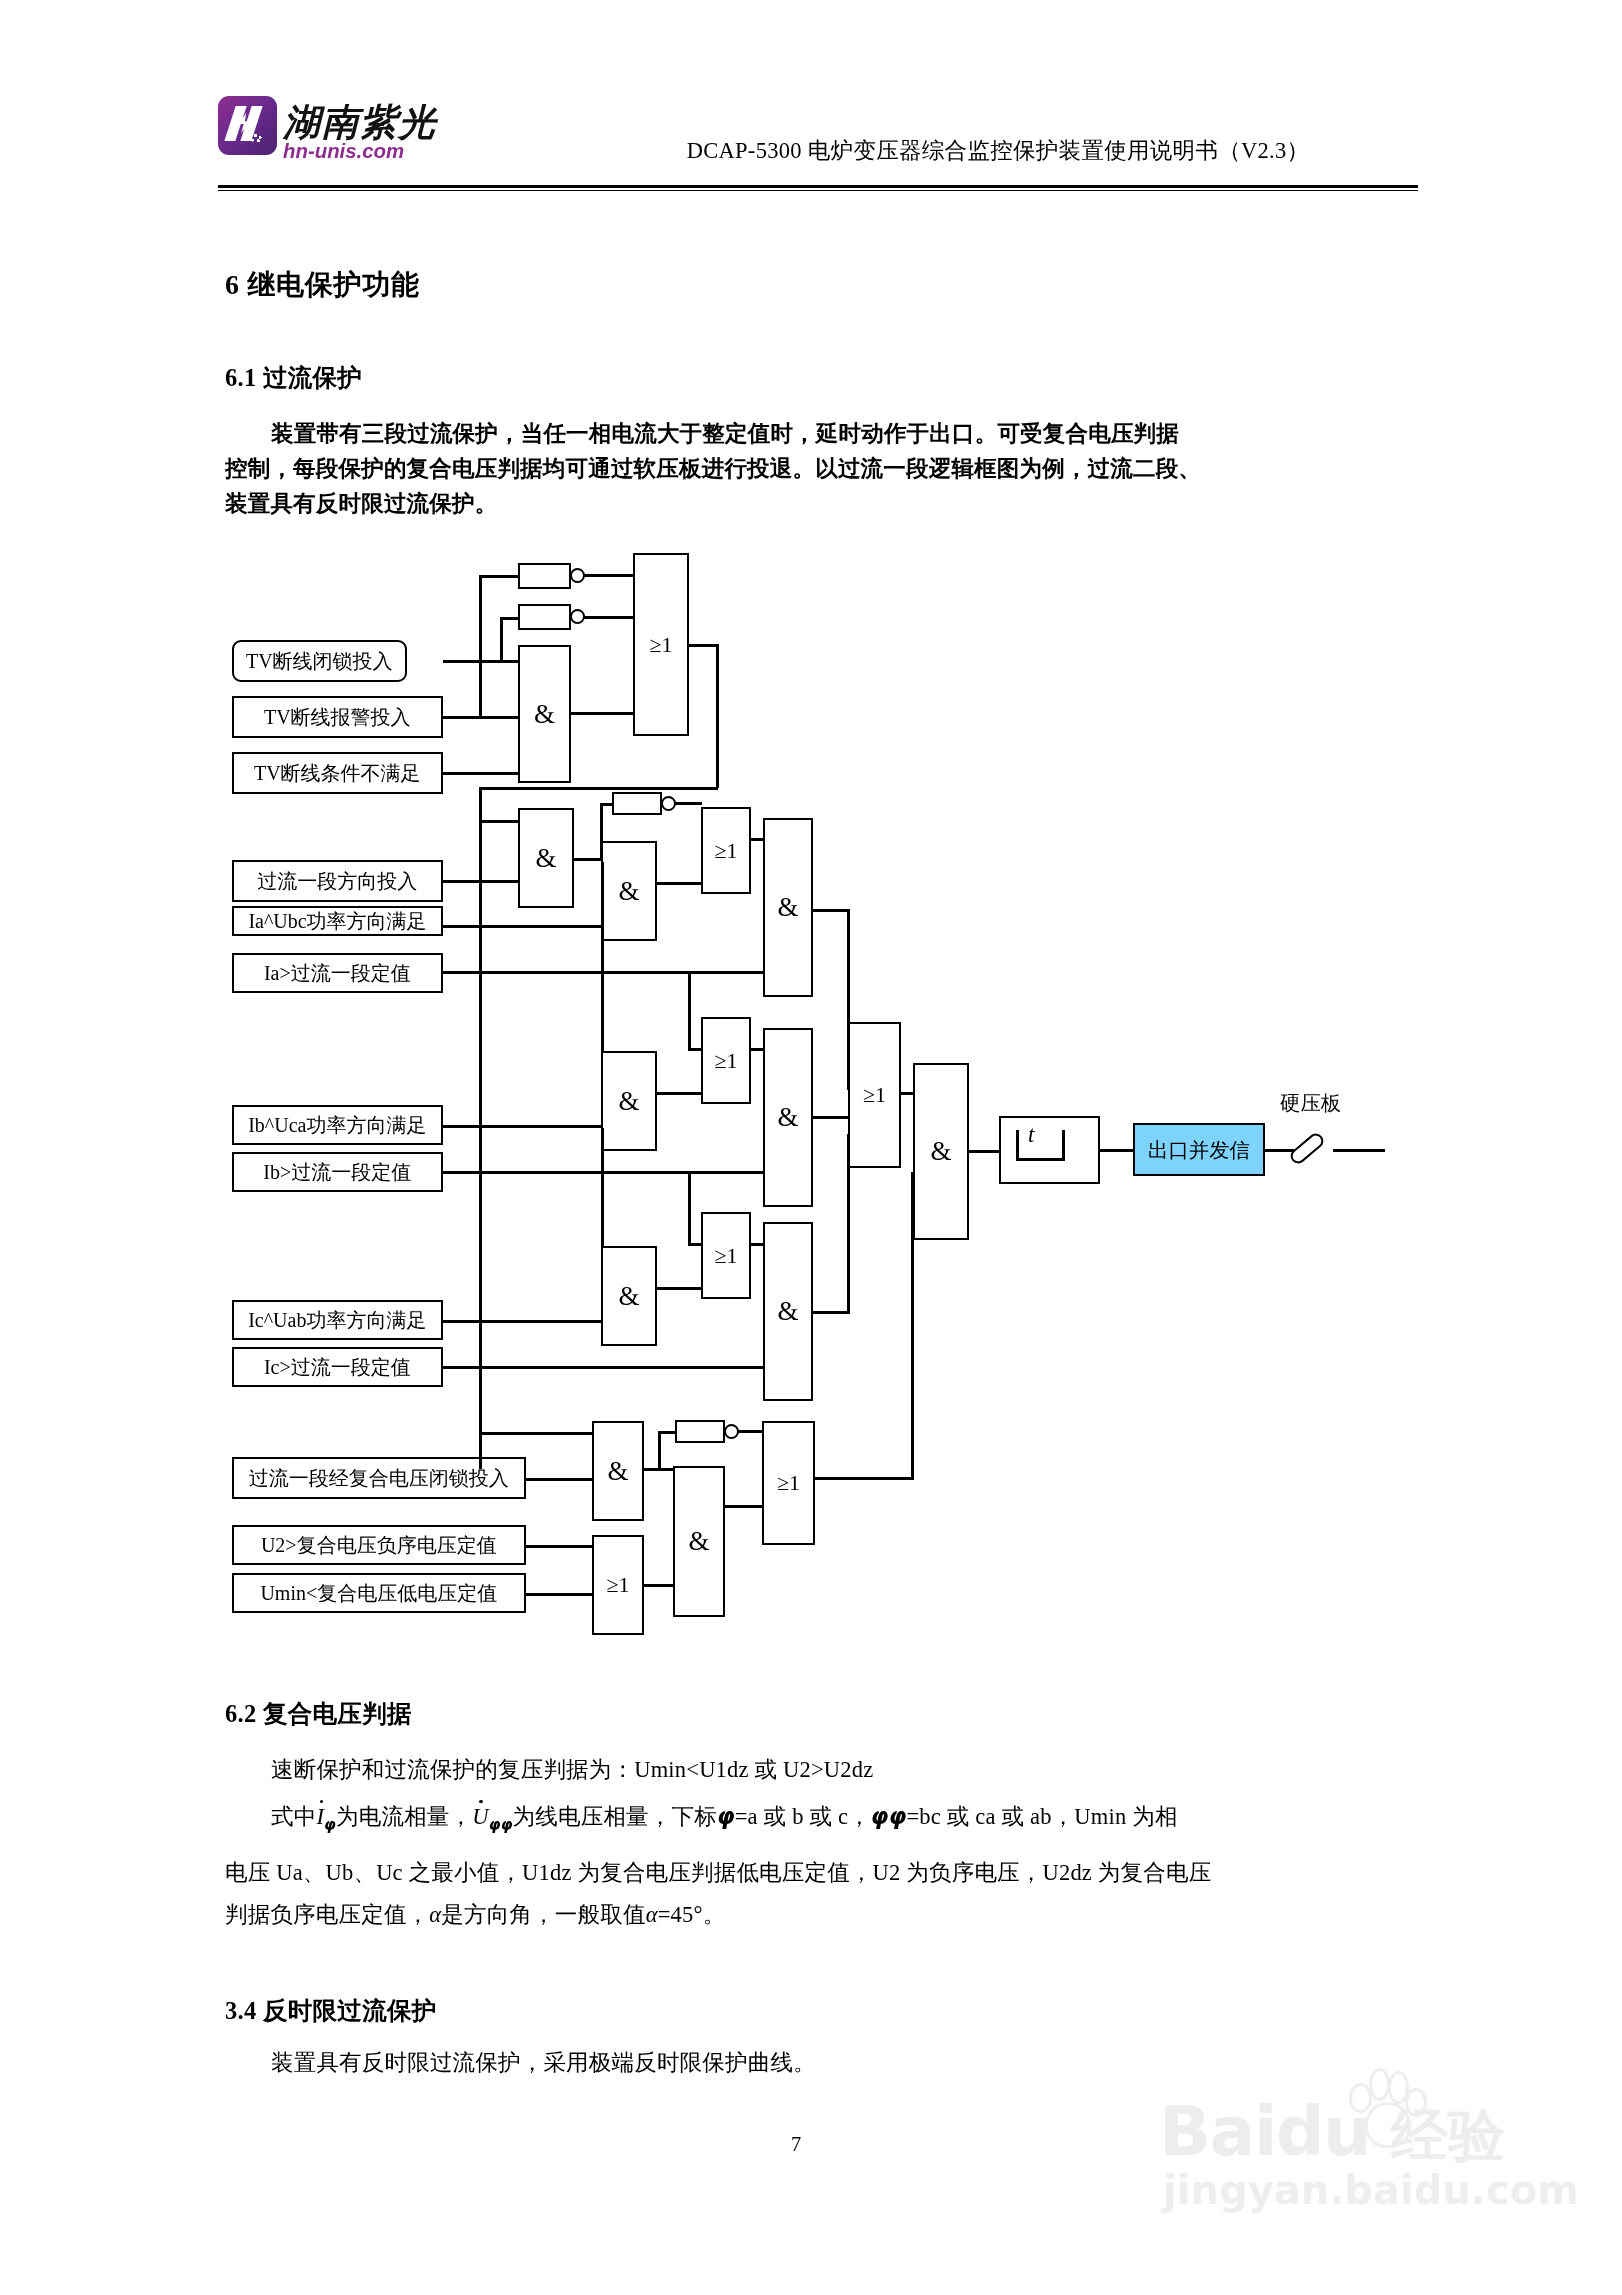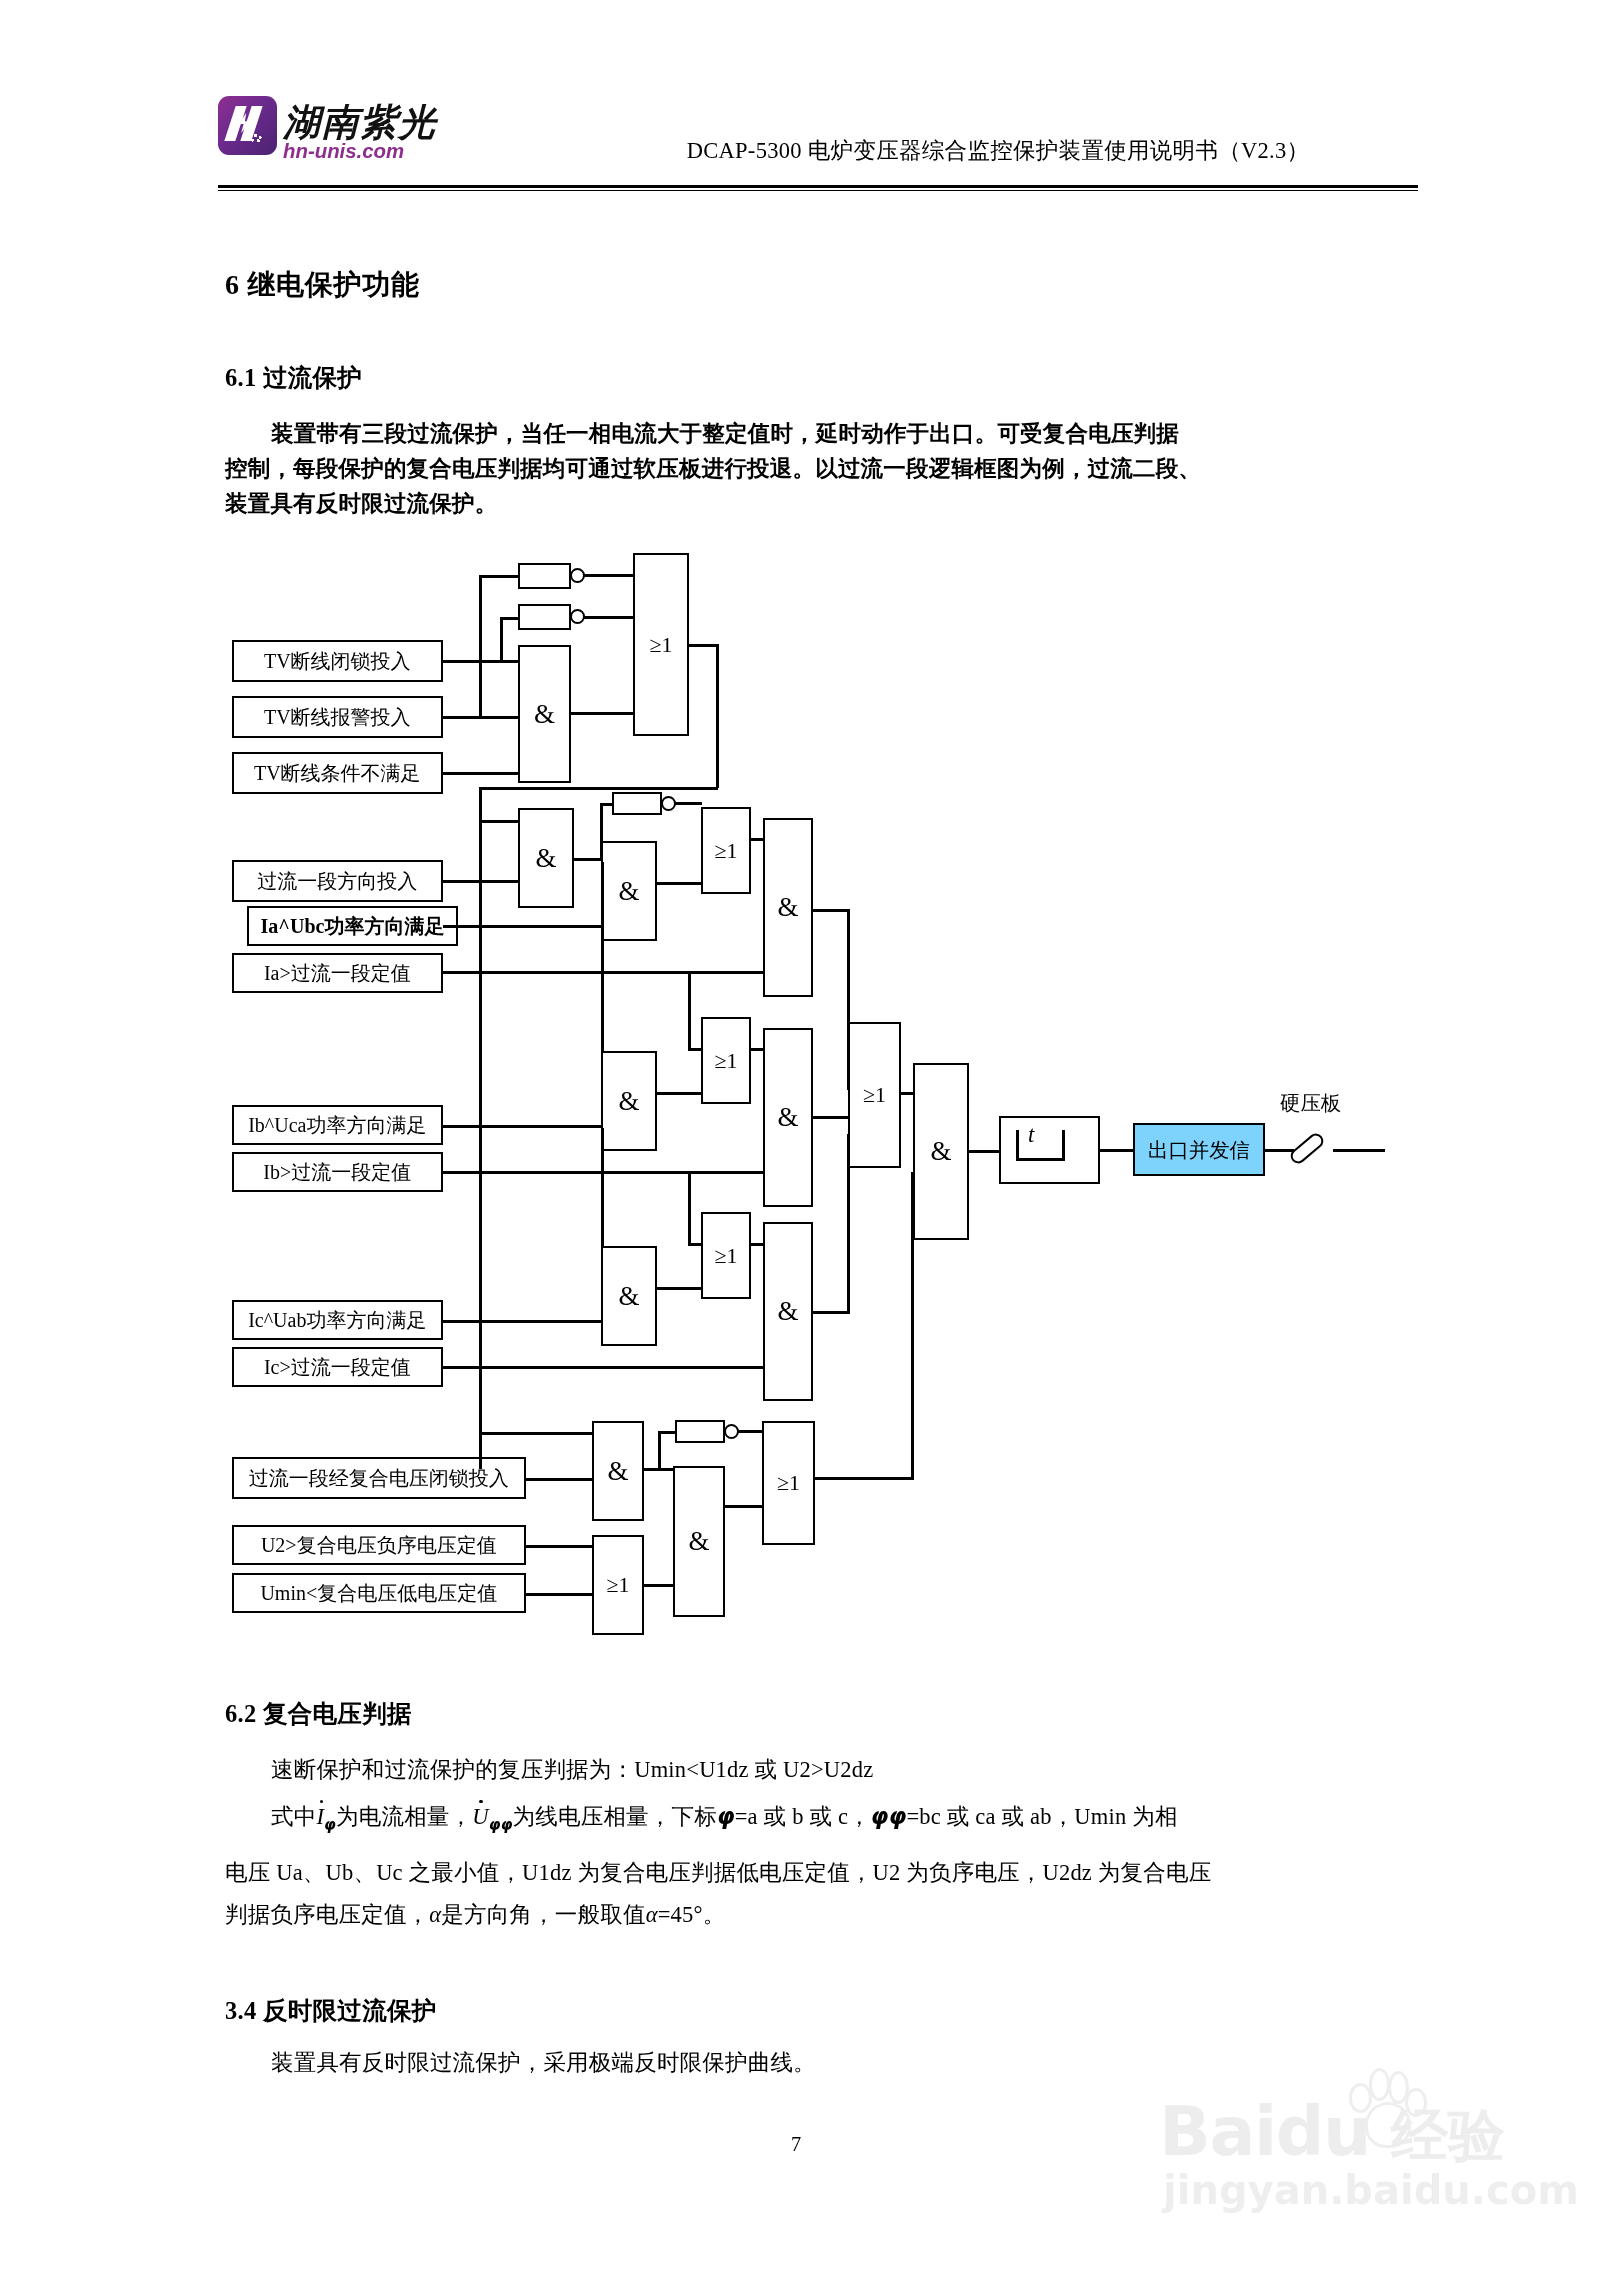--- a/index.html
+++ b/index.html
@@ -127,26 +127,26 @@
 
   <div class="h2" style="left:225px;top:361px;">6.1  过流保护</div>
   <div class="p" style="left:225px;top:416px;width:1200px;font-weight:bold;">
     <span style="display:block;text-indent:46px;">装置带有三段过流保护，当任一相电流大于整定值时，延时动作于出口。可受复合电压判据</span>
     <span style="display:block;">控制，每段保护的复合电压判据均可通过软压板进行投退。以过流一段逻辑框图为例，过流二段、</span>
     <span style="display:block;">装置具有反时限过流保护。</span>
   </div>
 
   <div class="diagram">
 
-    <div class="lbl" style="left:6.8px;top:95px;width:211px;height:42px;">TV断线闭锁投入</div>
+    <div class="lbl" style="left:6.8px;top:95px;width:175px;height:42px;border-radius:9px;">TV断线闭锁投入</div>
     <div class="lbl" style="left:6.8px;top:151px;width:211px;height:42px;">TV断线报警投入</div>
     <div class="lbl" style="left:6.8px;top:207px;width:211px;height:42px;">TV断线条件不满足</div>
 
     <div class="lbl" style="left:6.8px;top:315px;width:211px;height:42px;text-align:right;">过流一段方向投入</div>
-    <div class="lbl" style="left:22px;top:361px;width:211px;height:40px;font-weight:bold;">Ia^Ubc功率方向满足</div>
+    <div class="lbl" style="left:7px;top:361px;width:211px;height:30px;">Ia^Ubc功率方向满足</div>
     <div class="lbl" style="left:6.8px;top:408px;width:211px;height:40px;">Ia&gt;过流一段定值</div>
 
     <div class="lbl" style="left:6.8px;top:560px;width:211px;height:40px;">Ib^Uca功率方向满足</div>
     <div class="lbl" style="left:6.8px;top:607px;width:211px;height:40px;">Ib&gt;过流一段定值</div>
 
     <div class="lbl" style="left:6.8px;top:755px;width:211px;height:40px;">Ic^Uab功率方向满足</div>
     <div class="lbl" style="left:6.8px;top:802px;width:211px;height:40px;">Ic&gt;过流一段定值</div>
 
     <div class="lbl" style="left:6.8px;top:912px;width:294px;height:42px;">过流一段经复合电压闭锁投入</div>
     <div class="lbl" style="left:6.8px;top:980px;width:294px;height:40px;">U2&gt;复合电压负序电压定值</div>

